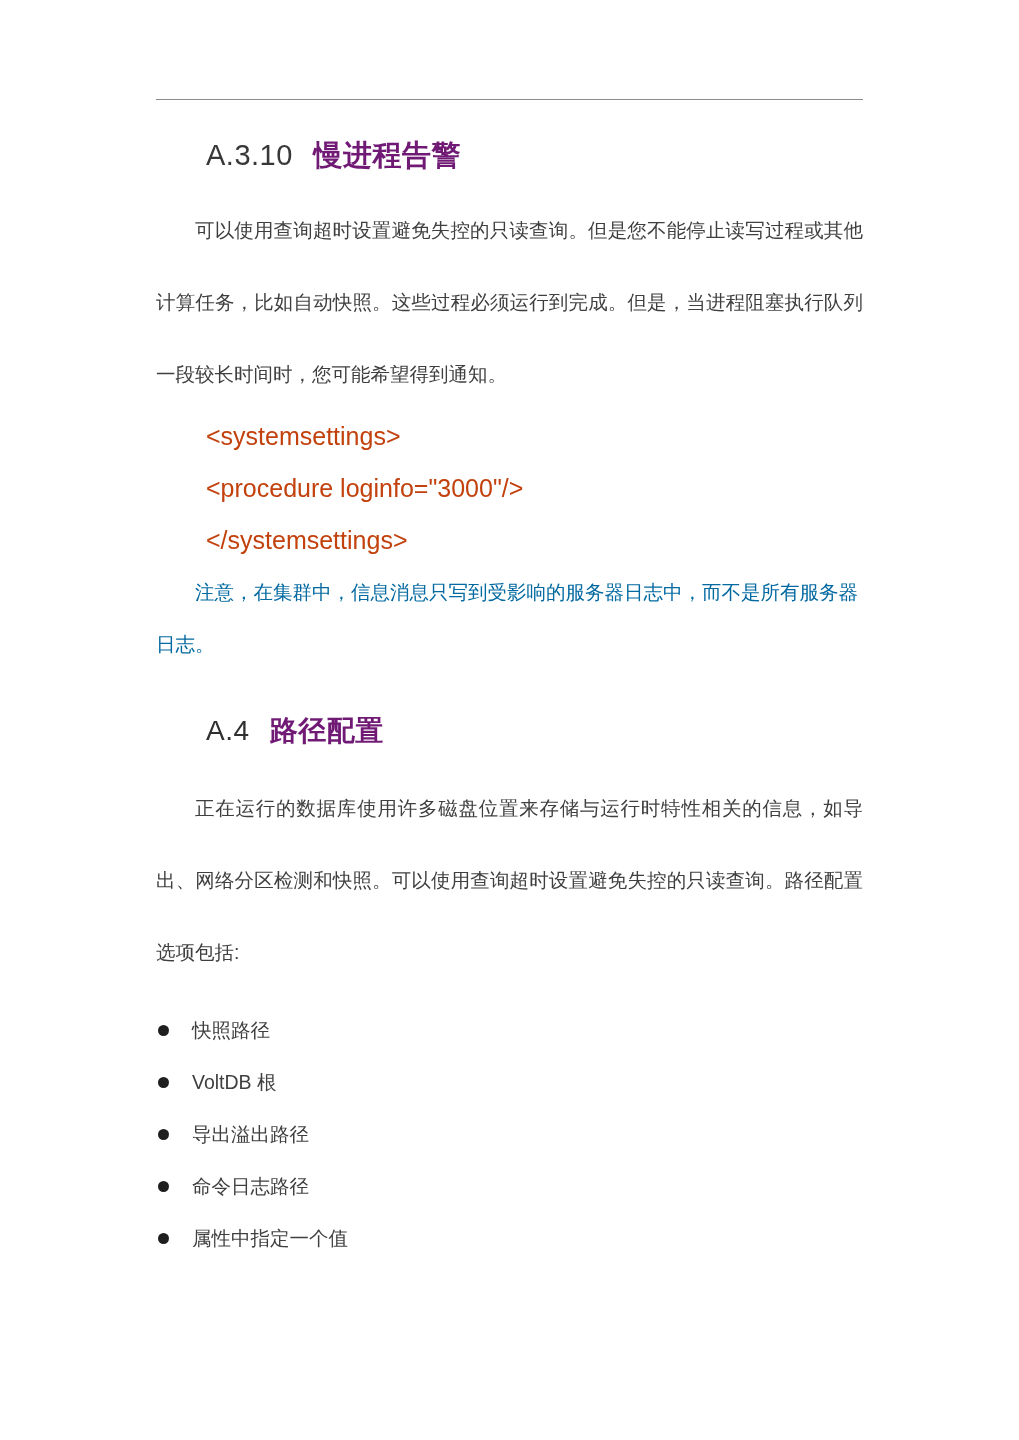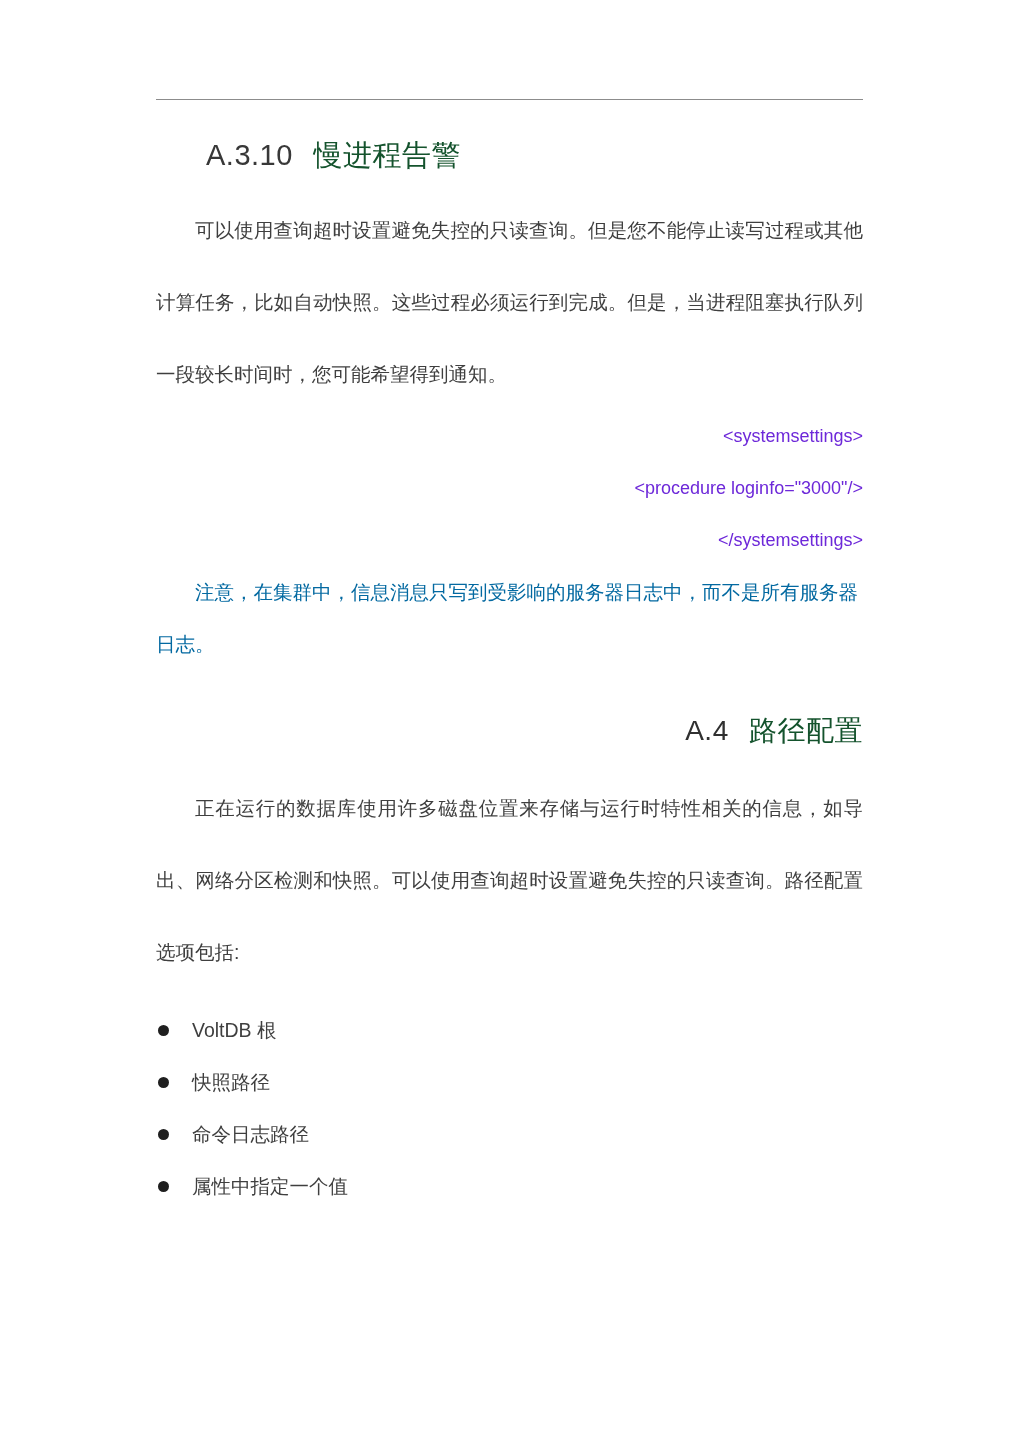--- a/index.html
+++ b/index.html
@@ -26,47 +26,45 @@
     margin: 99px 0 0 0;
   }
   .section-heading {
     margin: 36px 0 18px 50px;
     font-size: 29px;
     font-weight: 400;
     color: #383838;
     letter-spacing: 0.5px;
   }
   .section-heading .heading-title {
-    font-weight: 400;
-    color: #14532d;
+    font-weight: 700;
+    color: #701a75;
     margin-left: 12px;
   }
   .section-heading.second {
     margin-top: 42px;
     margin-bottom: 22px;
     font-size: 28px;
     color: #303030;
-    text-align: right;
   }
   .para {
     margin: 0;
     font-size: 19.5px;
     line-height: 72px;
     text-align: justify;
     text-indent: 2em;
     color: #3f3f3f;
   }
   .code-line {
     margin: 0;
-    font-size: 18px;
+    font-size: 25px;
     line-height: 52px;
     padding-left: 2em;
-    color: #6d28d9;
+    color: #c2410c;
     white-space: pre;
-    text-align: right;
   }
   .note {
     margin: 0;
     font-size: 19.5px;
     line-height: 52px;
     text-indent: 2em;
     color: #0369a1;
   }
   .bullet-list {
     list-style: none;
@@ -116,25 +114,29 @@
   <h1 class="section-heading second">
     <span class="heading-number">A.4</span>
     <span class="heading-title">路径配置</span>
   </h1>
 
   <p class="para">正在运行的数据库使用许多磁盘位置来存储与运行时特性相关的信息，如导出、网络分区检测和快照。可以使用查询超时设置避免失控的只读查询。路径配置选项包括:</p>
 
   <ul class="bullet-list">
     <li class="bullet-item">
       <span class="bullet-dot"></span>
+      <span>快照路径</span>
+    </li>
+    <li class="bullet-item">
+      <span class="bullet-dot"></span>
       <span>VoltDB 根</span>
     </li>
     <li class="bullet-item">
       <span class="bullet-dot"></span>
-      <span>快照路径</span>
+      <span>导出溢出路径</span>
     </li>
     <li class="bullet-item">
       <span class="bullet-dot"></span>
       <span>命令日志路径</span>
     </li>
     <li class="bullet-item">
       <span class="bullet-dot"></span>
       <span>属性中指定一个值</span>
     </li>
   </ul>

